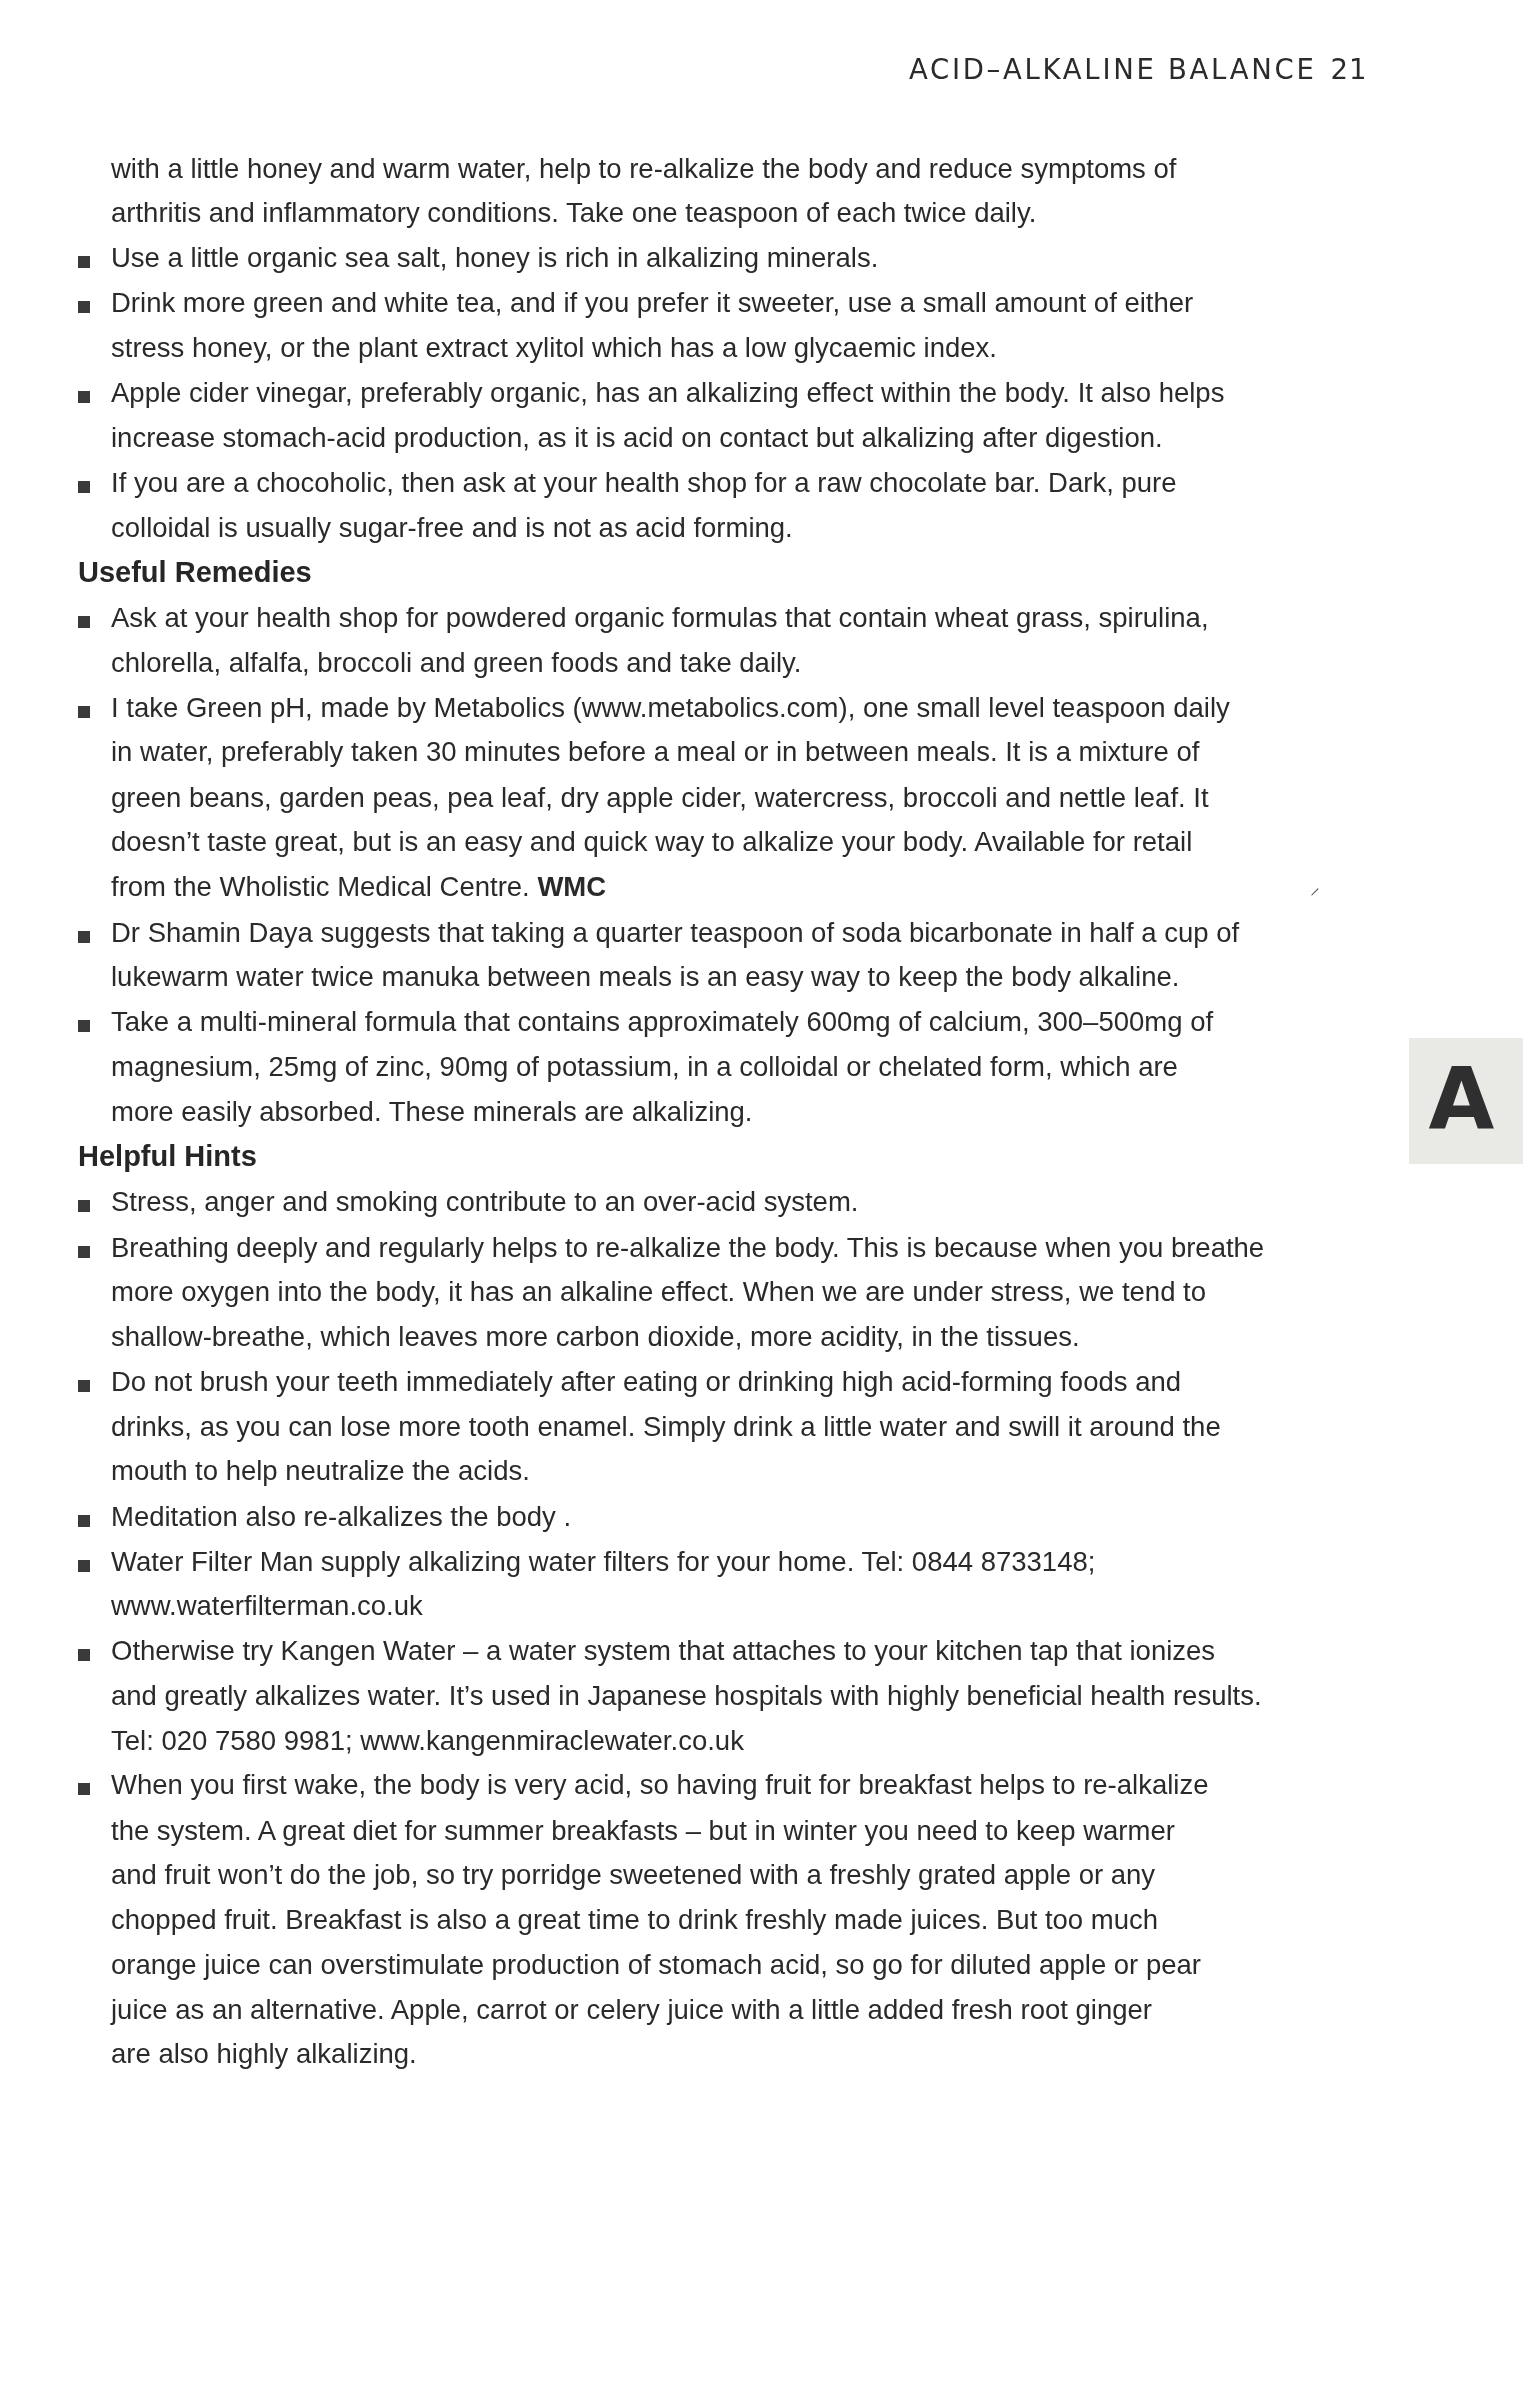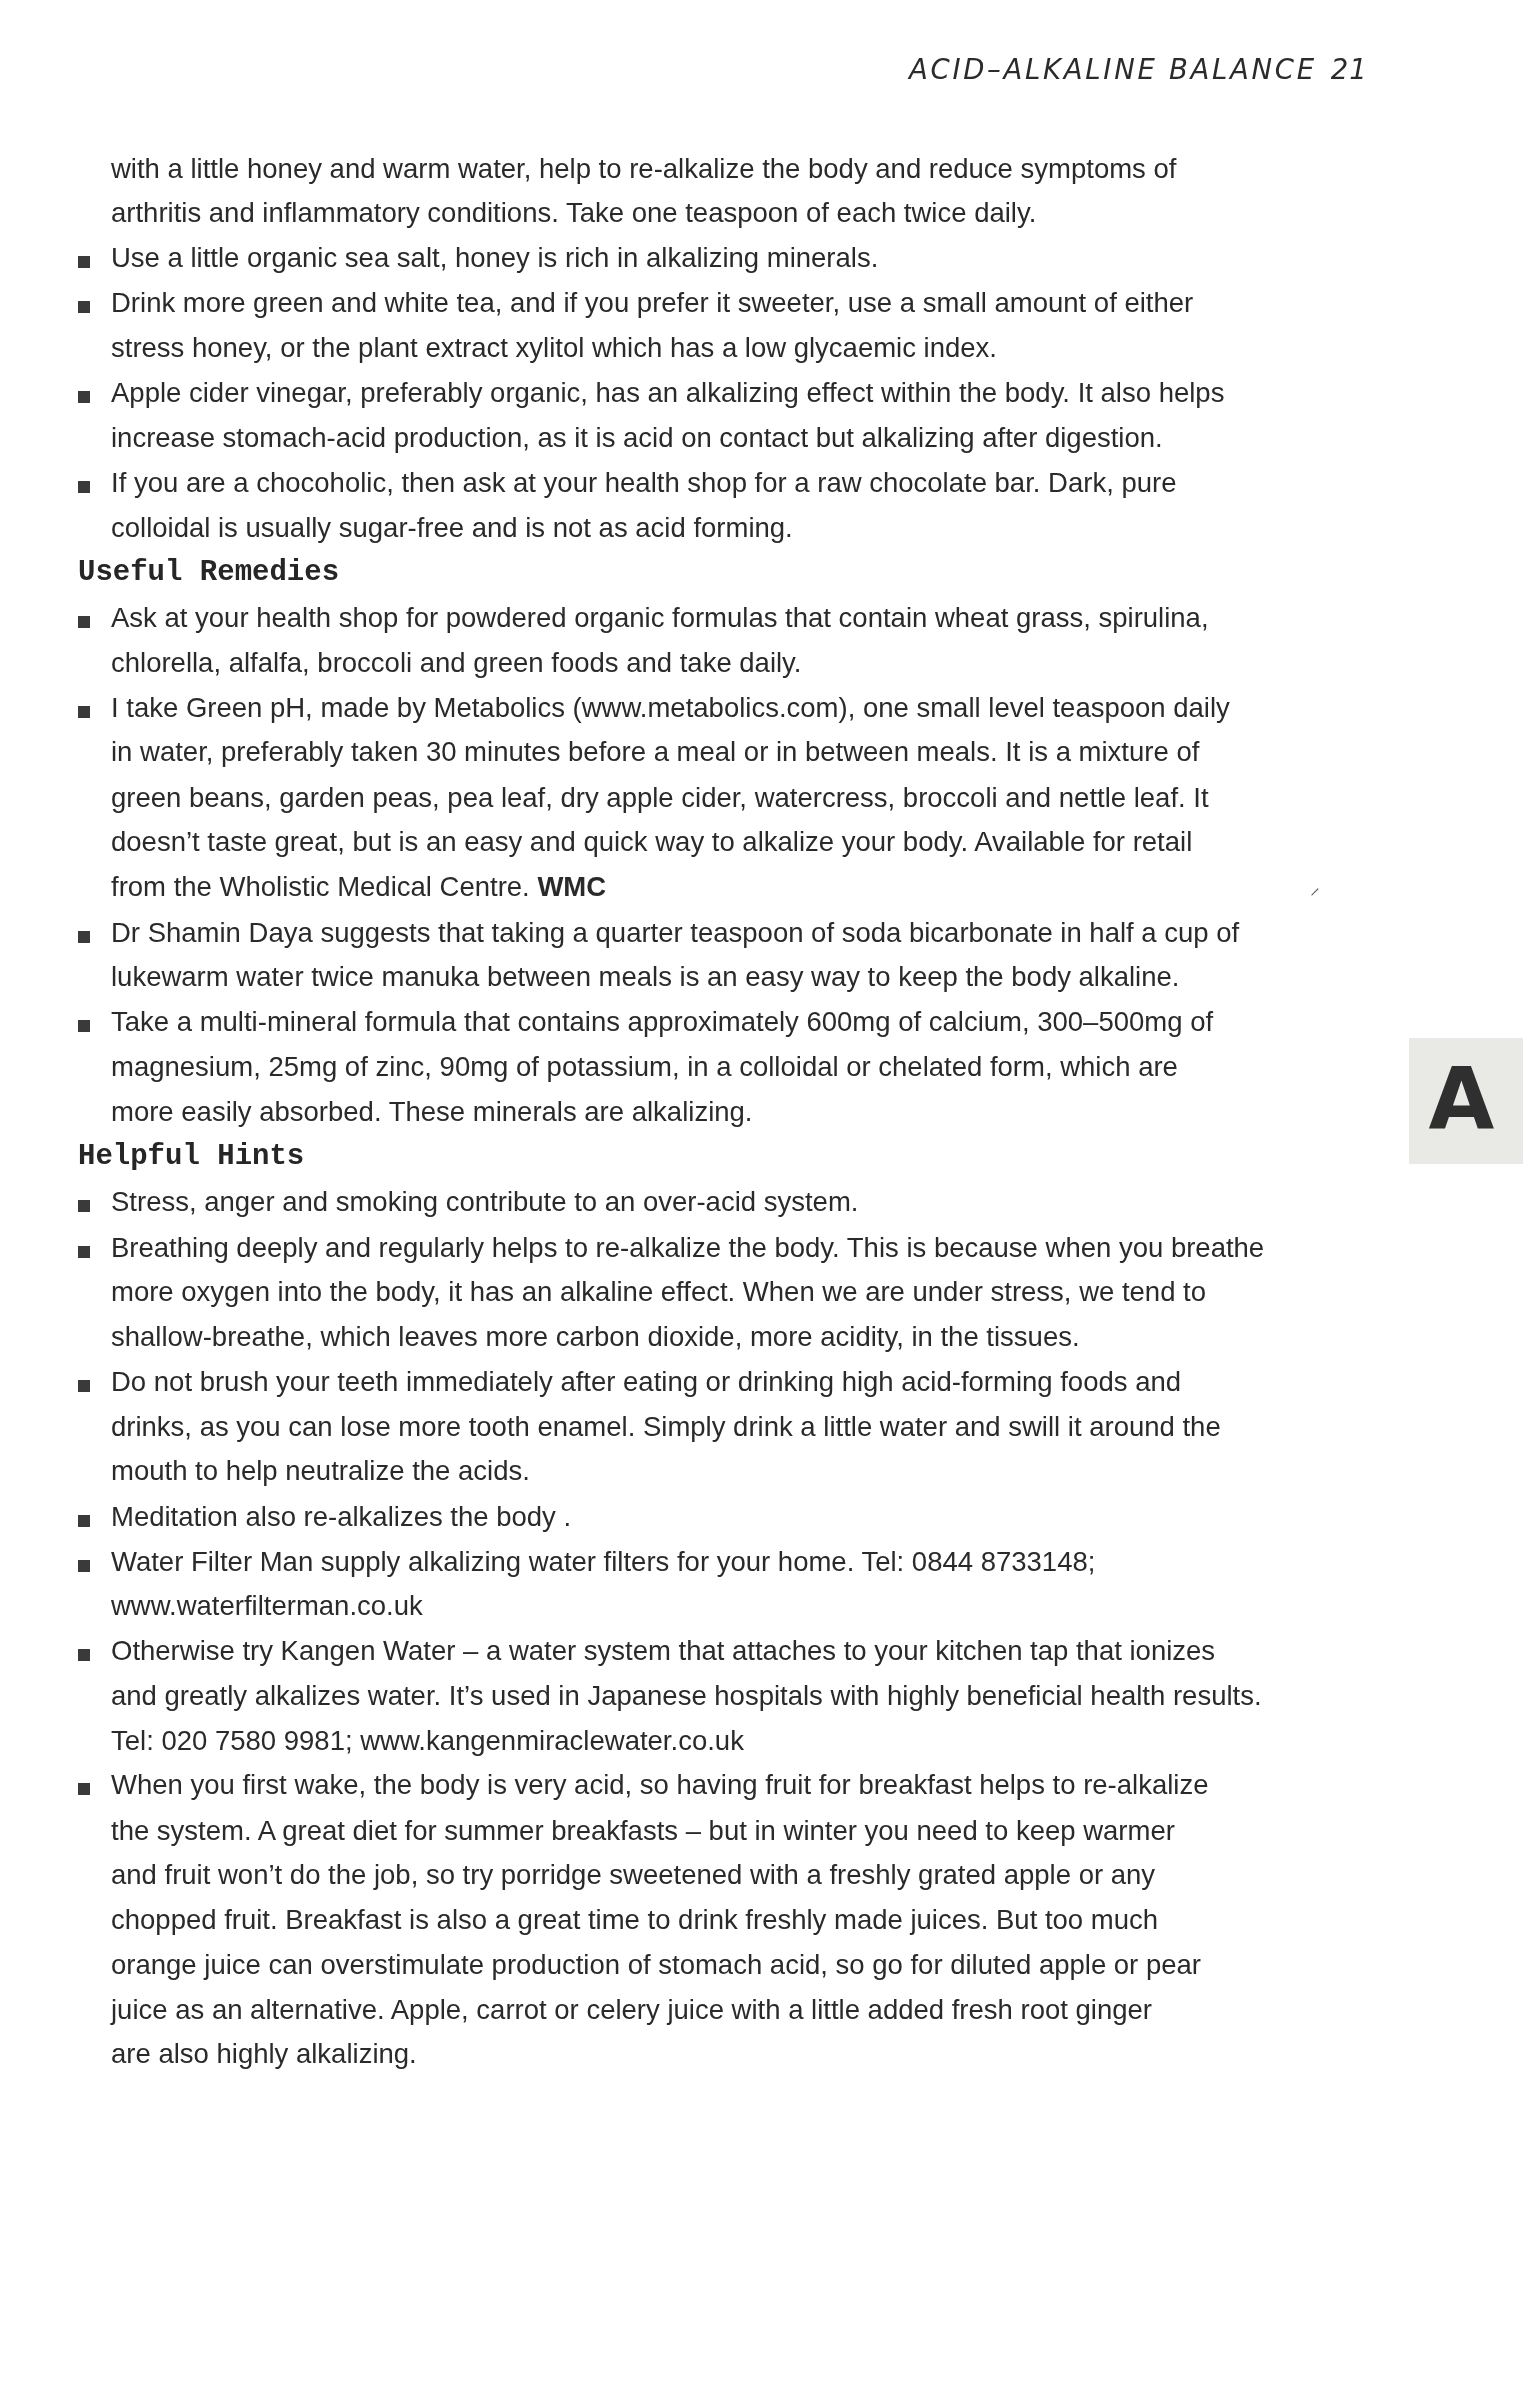--- a/index.html
+++ b/index.html
@@ -5,40 +5,39 @@
   html, body { margin: 0; padding: 0; }
   body {
     width: 1524px; height: 2401px; position: relative; overflow: hidden;
     background: #ffffff; color: #2a2a2a;
     font-family: "DejaVu Sans", "Liberation Sans", sans-serif;
   }
   .running-head {
     position: absolute; left: 909px; top: 53px;
     font-size: 27.5px; letter-spacing: 2.7px; color: #2b2b2b;
     font-family: "DejaVu Sans", sans-serif;
-    font-style: italic;
   }
   .running-head .pg { margin-left: 14px; letter-spacing: 0.9px; }
   .body-col {
     position: absolute; left: 78px; top: 147px; width: 1305px;
   }
   .line {
     position: absolute; left: 33px; white-space: nowrap;
     font-size: 27.5px; line-height: 35px; color: #2a2a2a;
     font-family: "Liberation Sans", sans-serif;
     transform-origin: left center;
   }
   .bullet-sq {
     position: absolute; left: 0; width: 11.5px; height: 11.5px;
     background: #3a3a3a;
   }
   .heading {
     position: absolute; left: 0; white-space: nowrap;
     font-size: 29px; font-weight: bold; color: #262626;
-    font-family: Liberation Mono, monospace;
+    font-family: Liberation Sans, sans-serif;
     line-height: 35px;
   }
   .wmc { font-weight: bold; }
   .tab-a {
     position: absolute; left: 1409px; top: 1038px; width: 114px; height: 126px;
     background: #e9e9e6;
   }
   .tab-a span {
     position: absolute; left: 19.5px; top: 12.4px;
     font-size: 85px; font-weight: bold; color: #2f2f2f; line-height: 98px;

